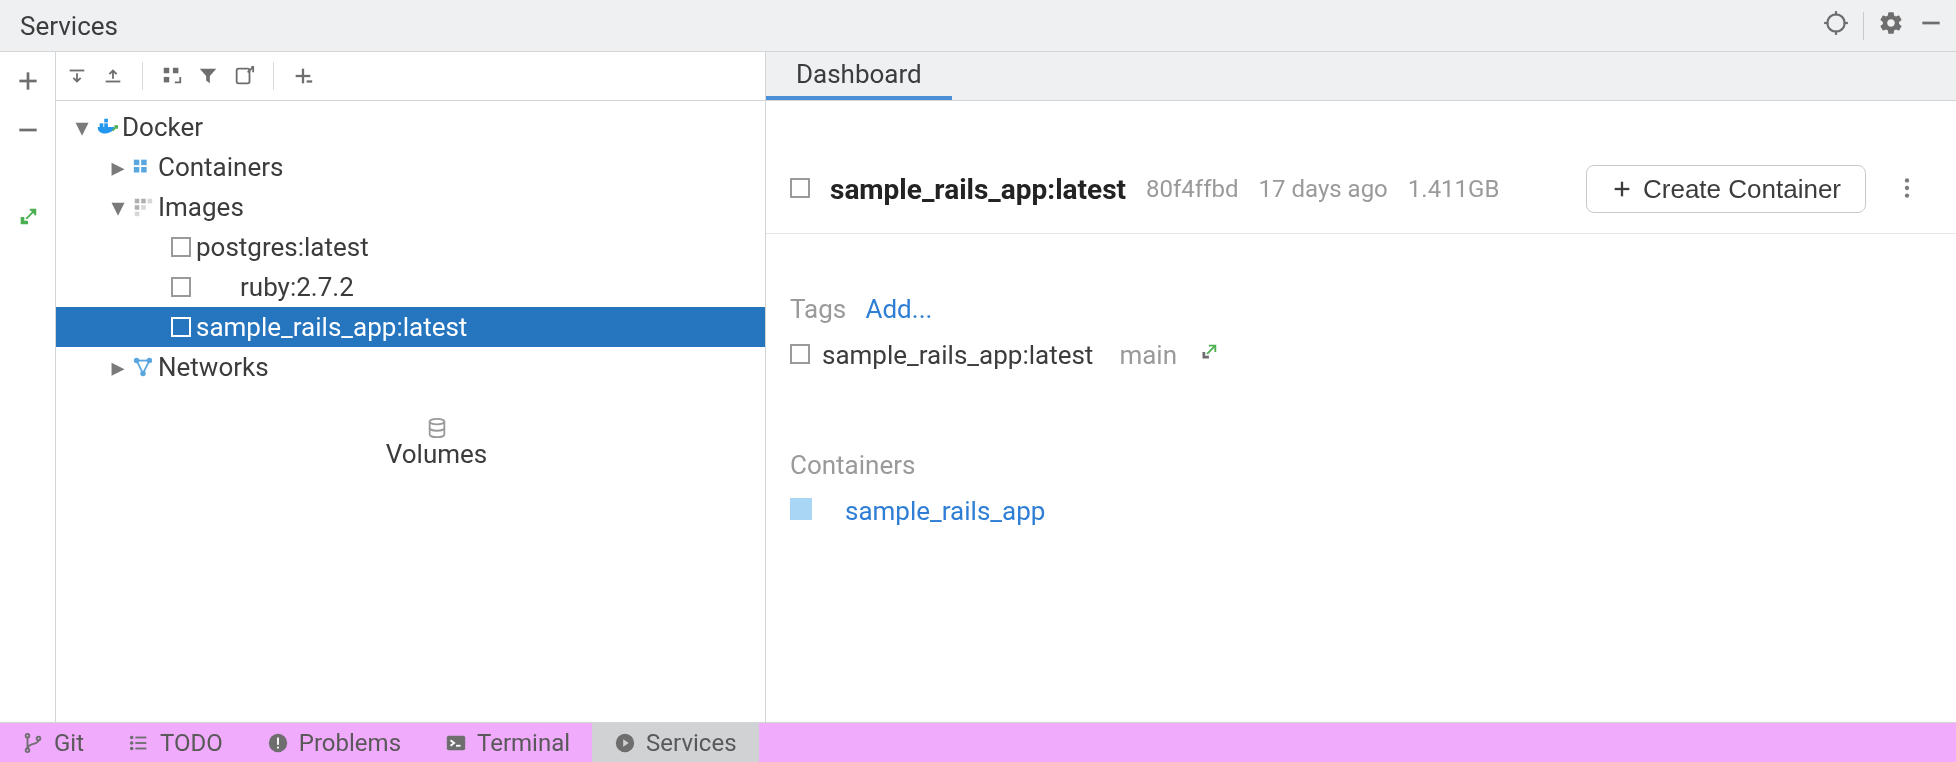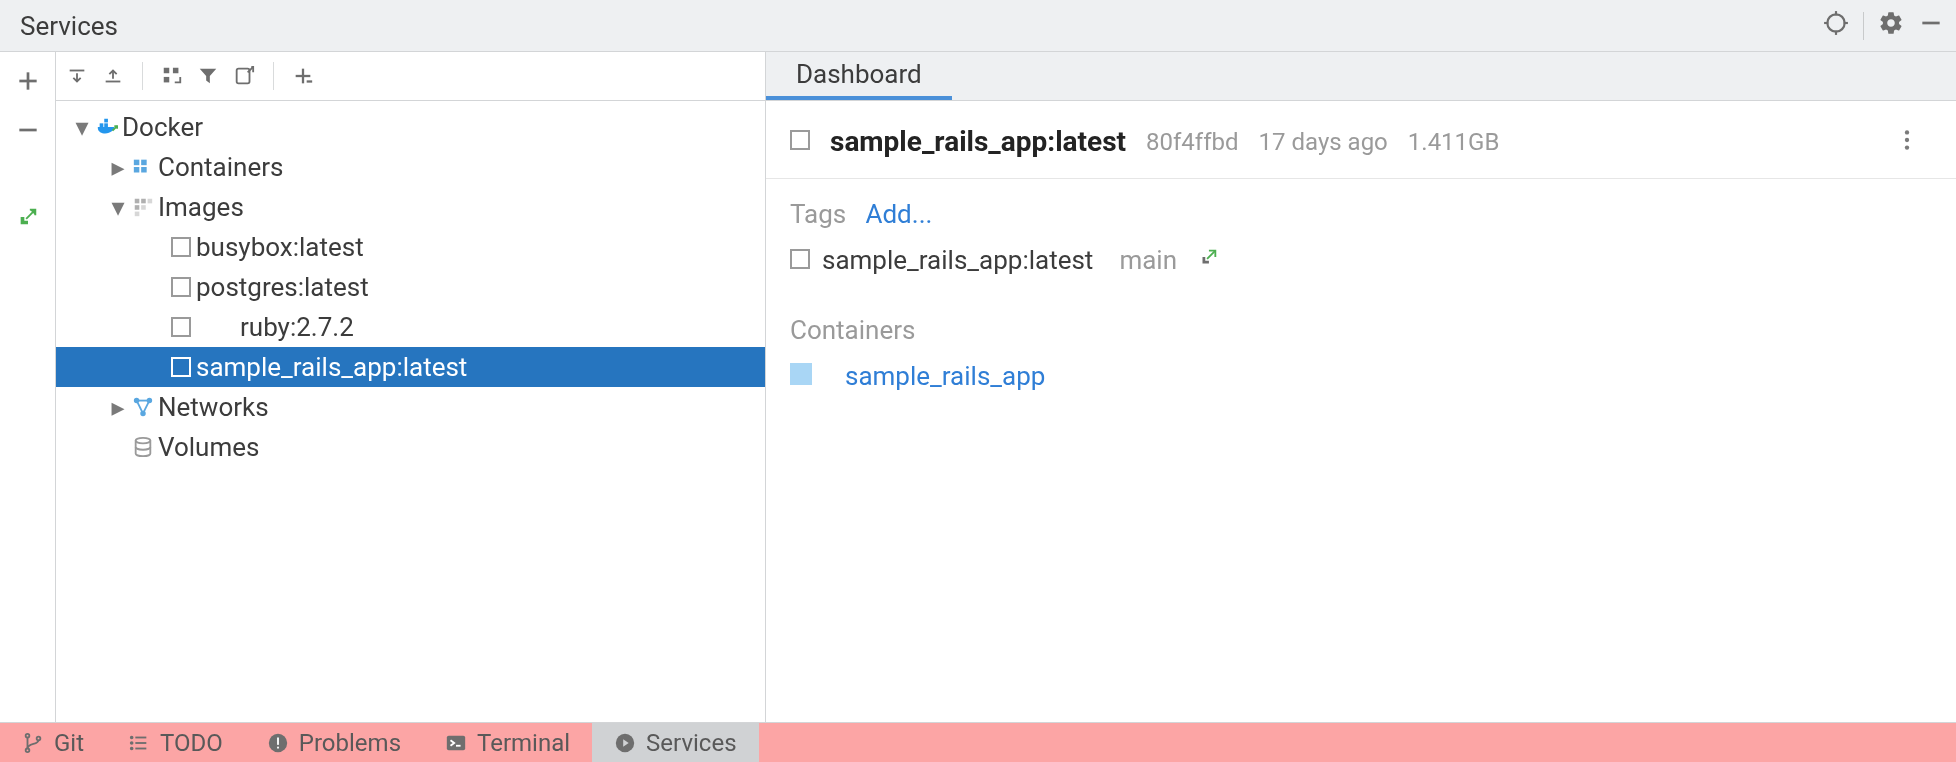--- a/index.html
+++ b/index.html
@@ -86,20 +86,21 @@
   }
   .tree-row .chevron { width: 20px; display:inline-flex; justify-content:center; color:#7a7a7a; }
   .tree-row .icon-slot { width: 30px; display:inline-flex; justify-content:center; align-items:center; }
 
   
   .dash-panel {
     flex: 1;
     display: flex;
     flex-direction: column;
     background: #fff;
+    gap: 40px;
   }
   .dash-tabs {
     height: 49px;
     background: #eef0f2;
     border-bottom: 1px solid #d3d5d7;
     display: flex;
     align-items: stretch;
   }
   .dash-tab {
     padding: 0 30px;
@@ -150,21 +151,21 @@
     font-size: 26px;
     color: #3c3c3c;
   }
   .tag-row .main-text { color:#9a9a9a; margin-left:14px; }
   .cont-row .cname { color: #2f7ed6; cursor:pointer;margin-left:21px; }
 
   
   .status-bar {
     height: 40px;
     border-top: 1px solid #d3d5d7;
-    background: #fca5a5;
+    background: #f0abfc;
     display: flex;
     align-items: stretch;
   }
   .status-item {
     display: flex;
     align-items: center;
     gap: 10px;
     padding: 0 22px;
     font-size: 24px;
     color: #595959;
@@ -319,26 +320,20 @@
               <rect x="3" y="17" width="5" height="5" fill-opacity="0.5"></rect>
             </svg>
           </span>
         <span>Images</span>
       </div>
 
       <div class="tree-row" style="padding-left:110px;">
         <span class="icon-slot">
             <span class="box-icon"></span>
           </span>
-        <span>busybox:latest</span>
-      </div>
-      <div class="tree-row" style="padding-left:110px;">
-        <span class="icon-slot">
-            <span class="box-icon"></span>
-          </span>
         <span>postgres:latest</span>
       </div>
       <div class="tree-row" style="padding-left:110px;gap:44px;">
         <span class="icon-slot">
             <span class="box-icon"></span>
           </span>
         <span>ruby:2.7.2</span>
       </div>
       <div class="tree-row selected" style="padding-left:110px;">
         <span class="icon-slot">
@@ -354,21 +349,21 @@
               <circle cx="5" cy="5" r="2" fill="#5aa7e0"></circle>
               <circle cx="19" cy="5" r="2" fill="#5aa7e0"></circle>
               <circle cx="12" cy="19" r="2" fill="#5aa7e0"></circle>
               <line x1="5" y1="5" x2="19" y2="5"></line>
               <line x1="6" y1="7" x2="11" y2="17"></line>
               <line x1="18" y1="7" x2="13" y2="17"></line>
             </svg>
           </span>
         <span>Networks</span>
       </div>
-      <div class="tree-row" style="padding-left:52px;">
+      <div class="tree-row" style="padding-left:52px;flex-direction:column;">
         <span class="chevron" style="visibility:hidden;">▸</span>
         <span class="icon-slot">
             <svg class="ic" viewBox="0 0 24 24" fill="none" stroke="#9a9a9a" stroke-width="2">
               <ellipse cx="12" cy="5" rx="8" ry="3"></ellipse>
               <path d="M4 5 L4 19 C4 20.7 7.6 22 12 22 C16.4 22 20 20.7 20 19 L20 5"></path>
               <path d="M4 12 C4 13.7 7.6 15 12 15 C16.4 15 20 13.7 20 12"></path>
             </svg>
           </span>
         <span>Volumes</span>
       </div>
@@ -382,20 +377,27 @@
       </div>
     </div>
 
     <div class="dash-header">
       <span><span class="box-icon"></span></span>
       <span class="img-name">sample_rails_app:latest</span>
       <span class="meta">80f4ffbd</span>
       <span class="meta">17 days ago</span>
       <span class="meta">1.411GB</span>
       <span class="spacer"></span>
+      <button class="create-btn">
+        <svg class="ic" viewBox="0 0 24 24" fill="none" stroke="#3c3c3c" stroke-width="2.5">
+            <line x1="12" y1="4" x2="12" y2="20"></line>
+            <line x1="4" y1="12" x2="20" y2="12"></line>
+          </svg>
+        <span>Create Container</span>
+      </button>
       <span class="kebab">
         <svg class="ic2" viewBox="0 0 24 24" fill="#7a7a7a">
             <circle cx="12" cy="5" r="2"></circle>
             <circle cx="12" cy="12" r="2"></circle>
             <circle cx="12" cy="19" r="2"></circle>
           </svg>
       </span>
     </div>
 
     <div class="section">

